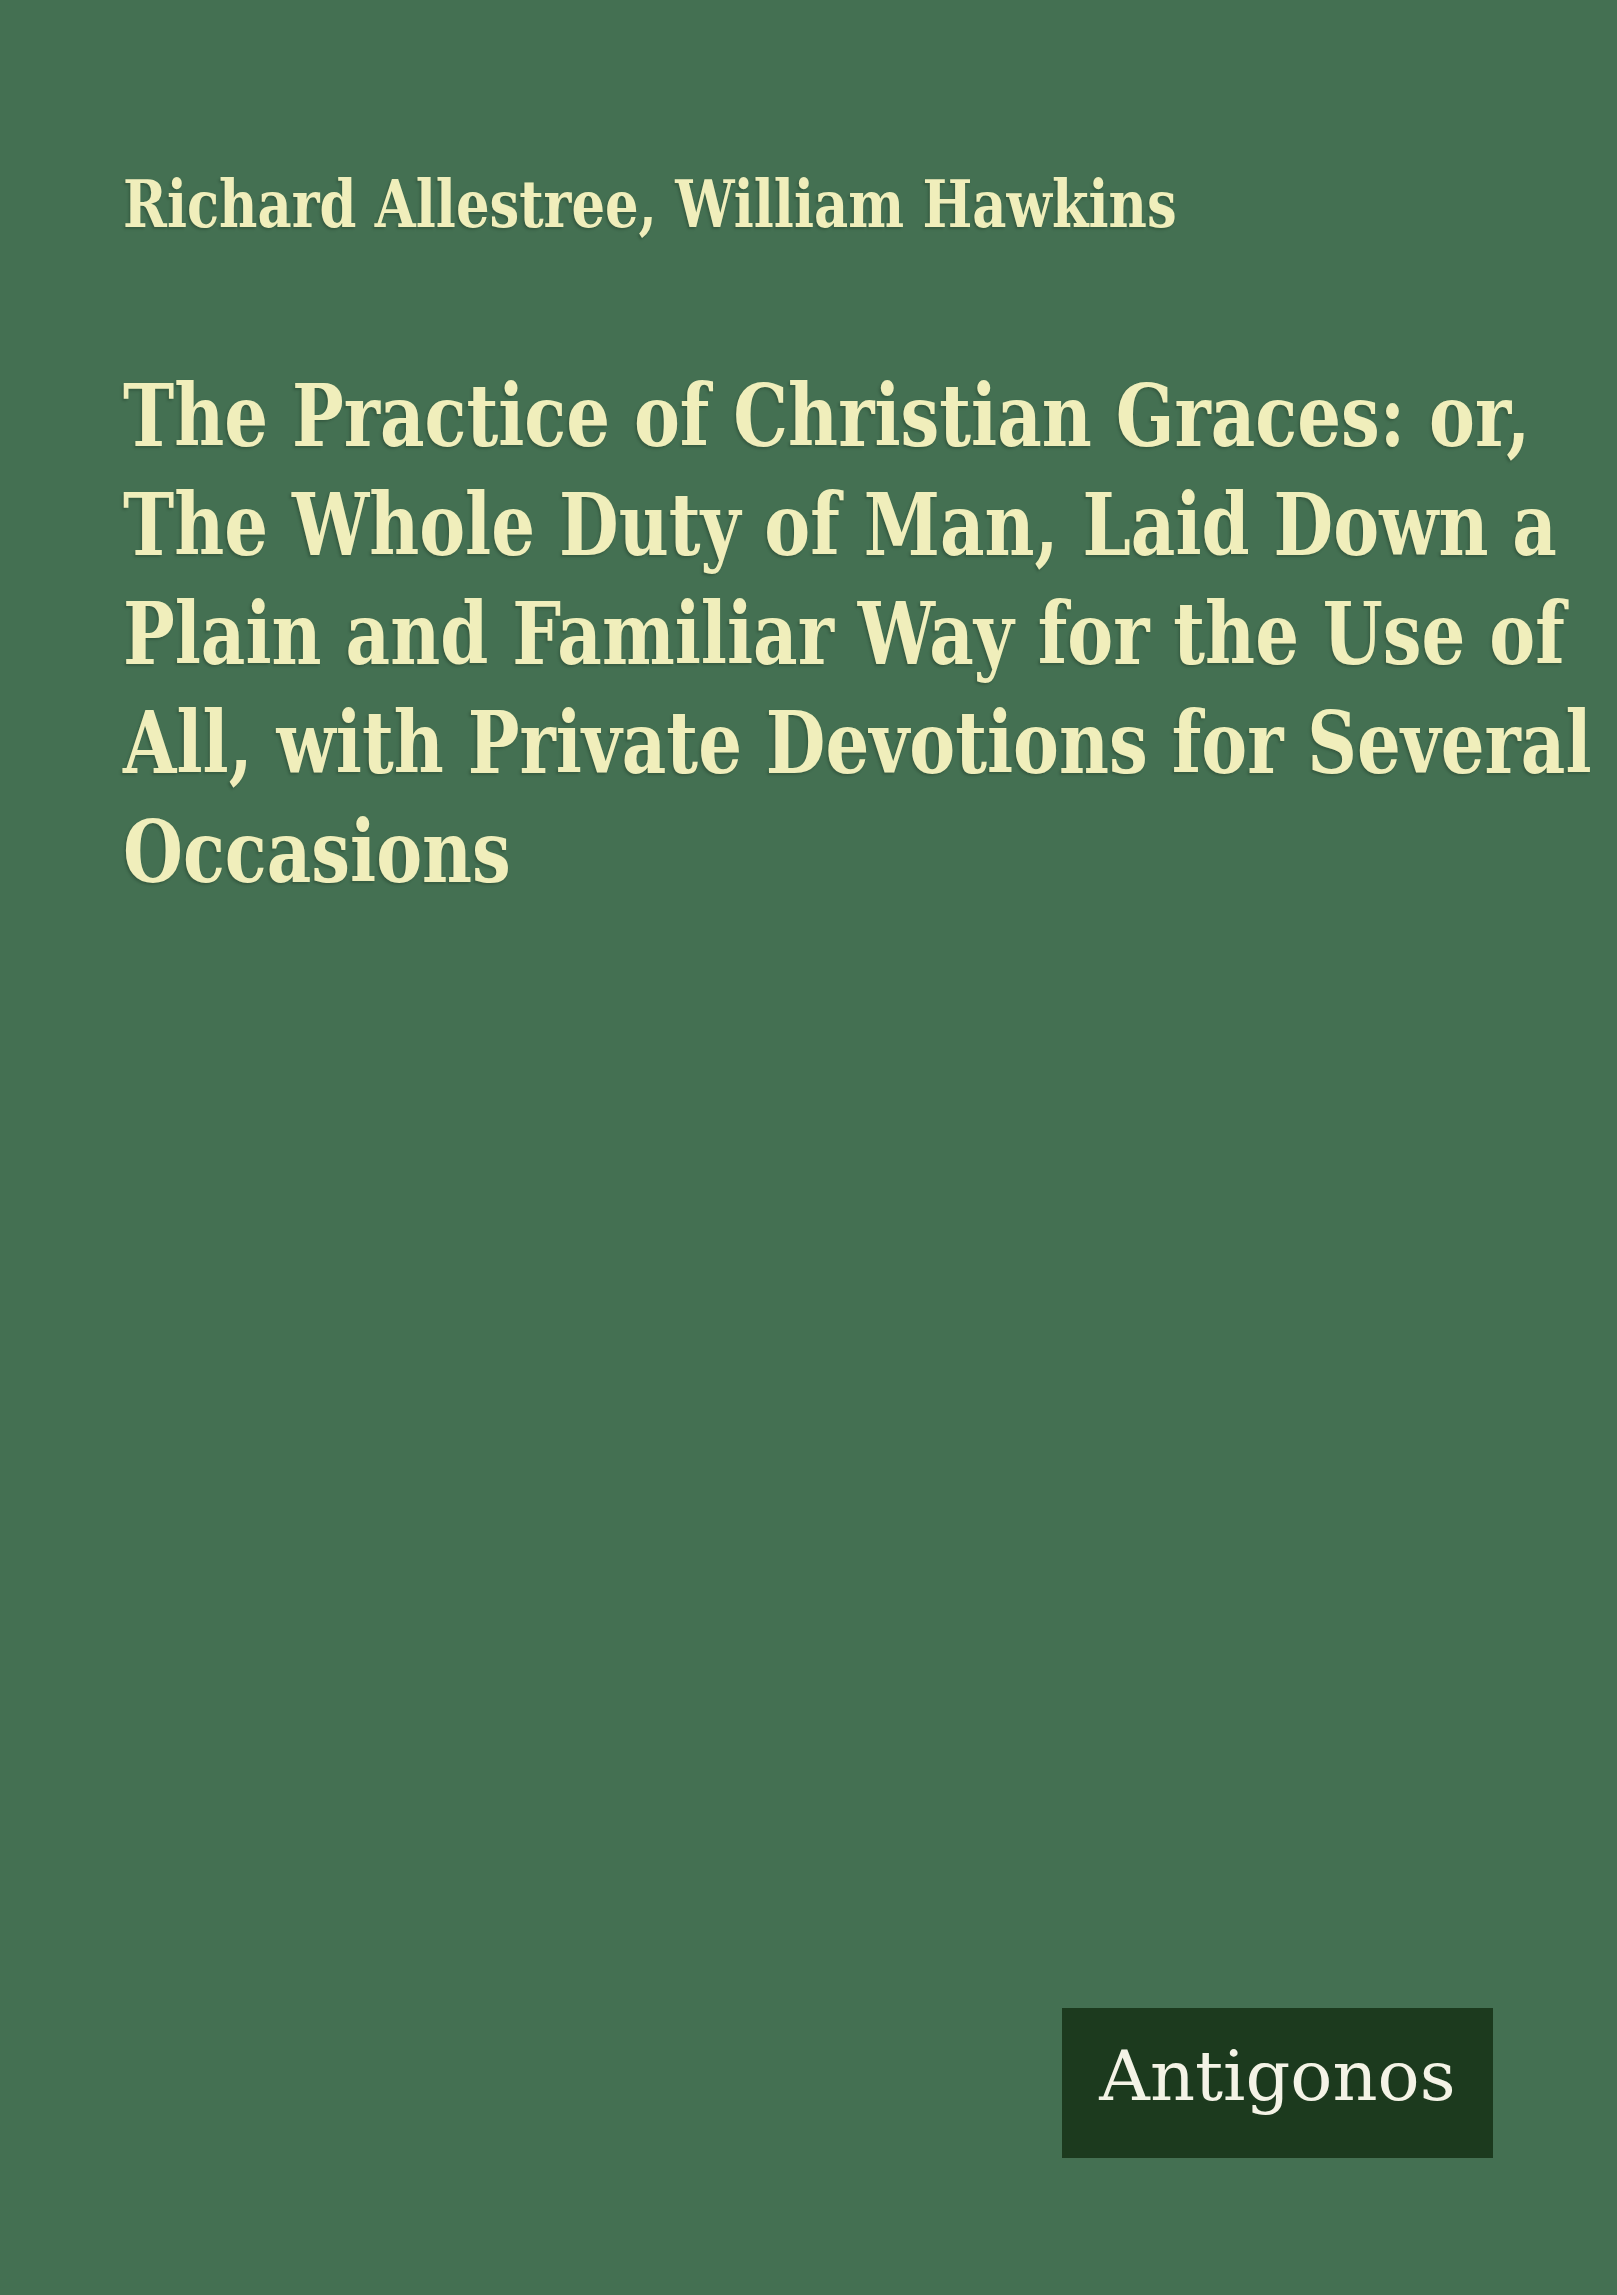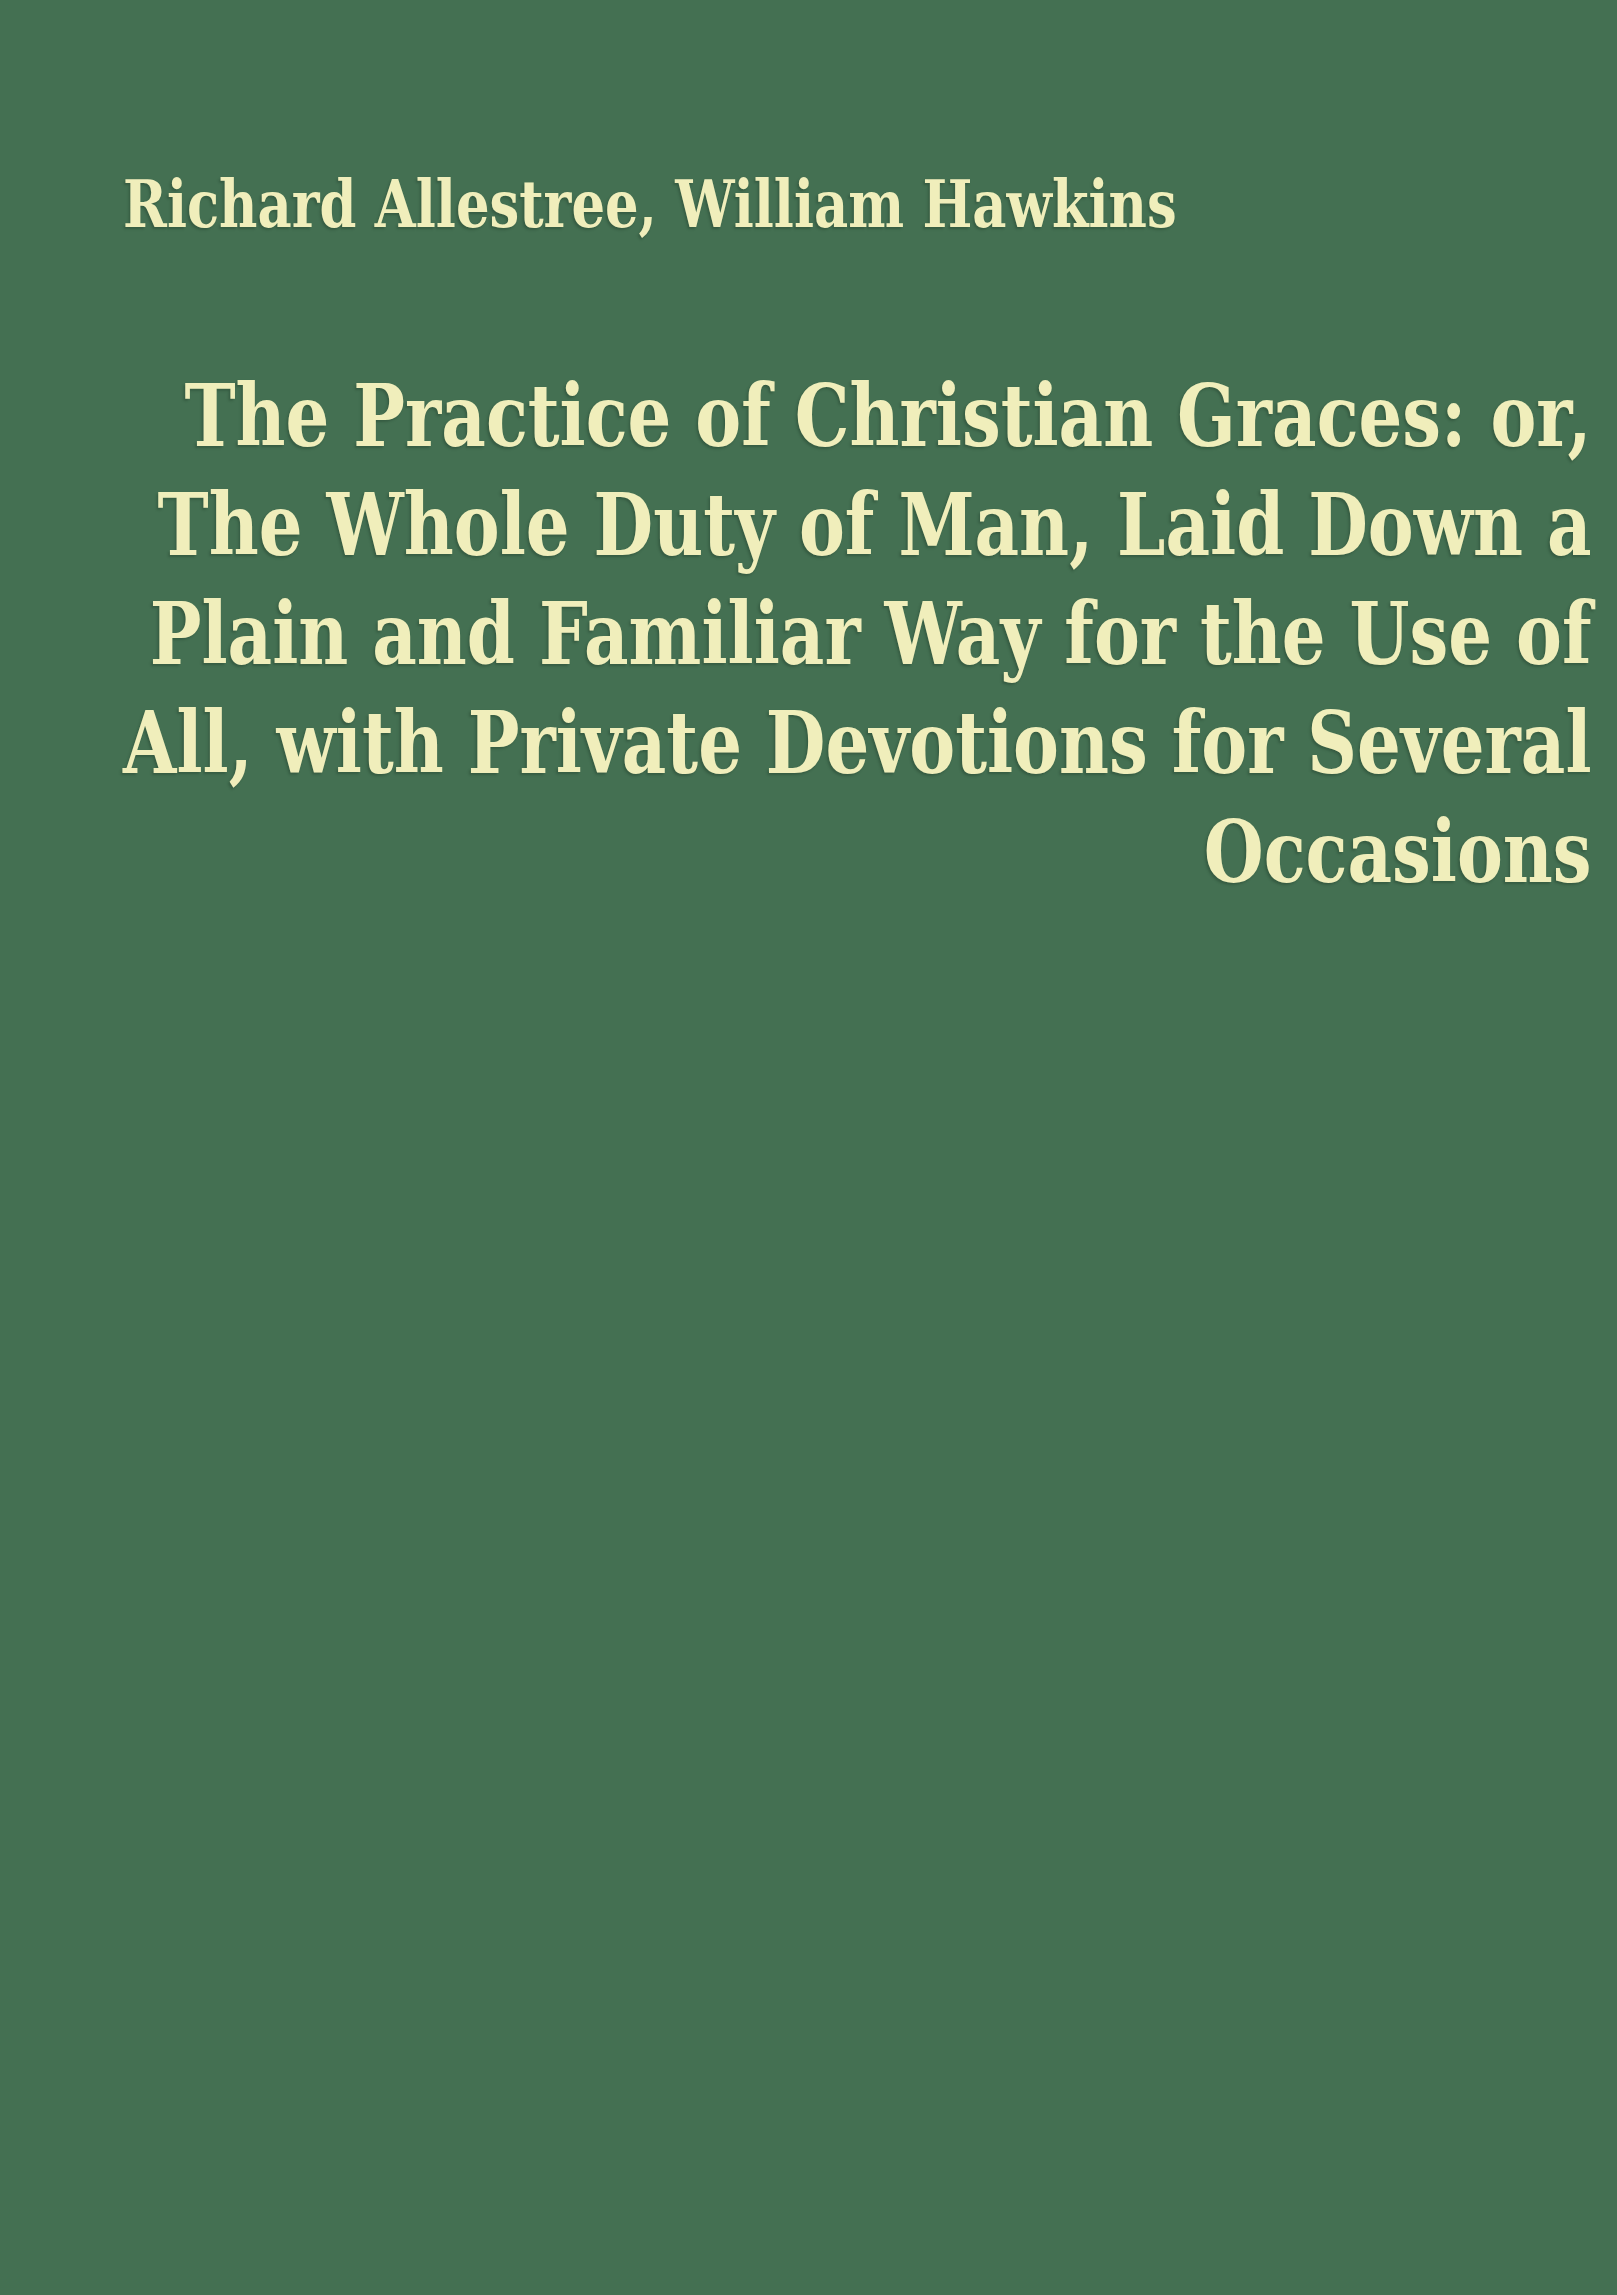--- a/index.html
+++ b/index.html
@@ -7,21 +7,20 @@
     padding: 0;
     background: #2e2e2e;
   }
   .cover {
     position: relative;
     width: 1618px;
     height: 2295px;
     overflow: hidden;
     background: var(--background, #447052);
     font-family: "DejaVu Serif", "Liberation Serif", serif;
-    text-align: right;
   }
   .authors {
     position: absolute;
     left: 123px;
     top: 171px;
     font-size: 66px;
     font-weight: 700;
     line-height: 1;
     white-space: nowrap;
     color: var(--text, #f0eebb);
@@ -74,15 +73,18 @@
   <div class="authors">Richard Allestree, William Hawkins</div>
 
   <div class="title">
     <div class="title-line">The Practice of Christian Graces: or,</div>
     <div class="title-line">The Whole Duty of Man, Laid Down a</div>
     <div class="title-line">Plain and Familiar Way for the Use of</div>
     <div class="title-line">All, with Private Devotions for Several</div>
     <div class="title-line">Occasions</div>
   </div>
 
+  <div class="publisher-badge">
+    <span class="publisher-name">Antigonos</span>
+  </div>
 
 </div>
 
 
 </body></html>

